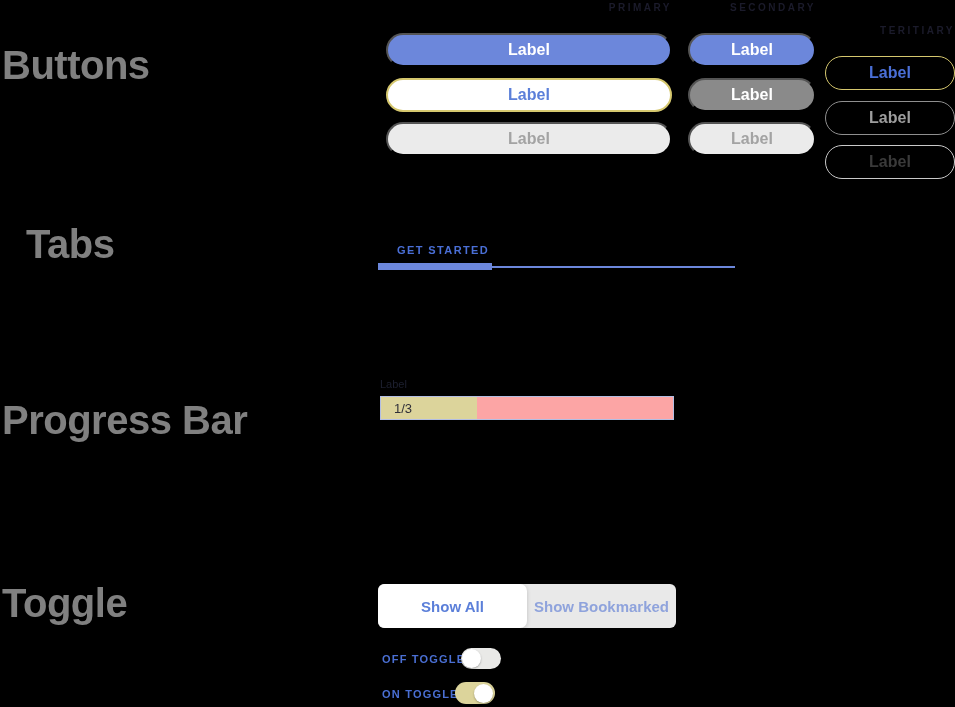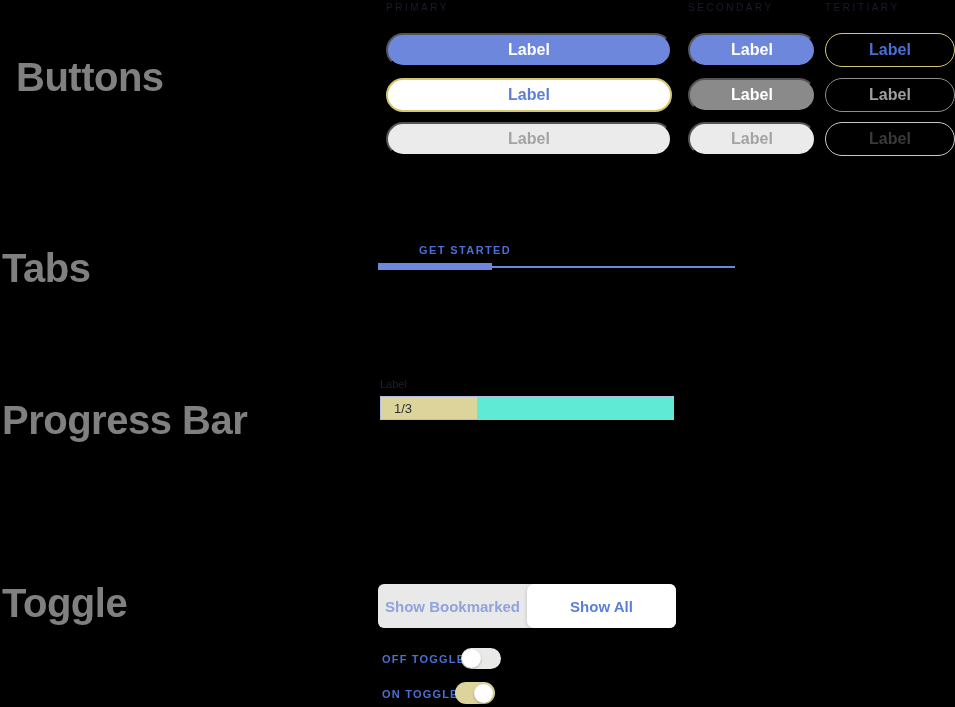--- a/index.html
+++ b/index.html
@@ -7,51 +7,51 @@
     position:relative;width:955px;height:707px;overflow:hidden;
     font-family:"Liberation Sans", sans-serif;
   }
   
   .section-title{
     position:absolute;left:2px;color:#808080;font-size:40px;font-weight:700;
     letter-spacing:-0.5px;line-height:40px;
   }
   
   .col-header{
-    position:absolute;top:2px;color:#1b1b2b;font-size:10px;font-weight:400;
-    letter-spacing:2.5px;text-align:left;
+    position:absolute;top:2px;color:#1b1b2b;font-size:10px;font-weight:700;
+    letter-spacing:2.5px;text-align:right;
   }
   
   .btn{
     position:absolute;height:34px;border-radius:17px;display:flex;
     align-items:center;justify-content:center;font-size:16px;font-weight:600;
     box-sizing:border-box;cursor:pointer;
   }
   .col-primary{left:386px;width:286px;}
   .col-secondary{left:688px;width:128px;}
-  .col-tertiary{left:825px;width:130px;}
+  .col-tertiary{left:825px;width:130px;margin-top:23px;}
   .row-1{top:33px;} .row-2{top:78px;} .row-3{top:122px;}
   .btn-blue{background:#6c87db;color:#ffffff;}
   .btn-white-gold{background:#ffffff;border:2px solid #d5c76e;color:#5b7fd9;}
   .btn-lightgray{background:#ebebeb;color:#a3a3a3;}
   .btn-gray{background:#8a8a8a;color:#ffffff;}
   .btn-outline-gold{background:transparent;border:1.5px solid #d5c76e;color:#4a6fd6;}
   .btn-outline-gray{background:transparent;border:1.5px solid #8f8f8f;color:#9e9e9e;}
   .btn-outline-lightgray{background:transparent;border:1.5px solid #c9c9c9;color:#3a3a3a;}
   
   .tab-label{
     position:absolute;left:397px;top:244px;color:#4a6fd6;font-size:11px;
-    font-weight:700;letter-spacing:1.4px;cursor:pointer;margin-left:22px;
+    font-weight:700;letter-spacing:1.4px;cursor:pointer;
   }
   .tab-track{position:absolute;left:378px;top:266px;width:357px;height:2px;background:#6c87db;}
   .tab-indicator{position:absolute;left:378px;top:263px;width:114px;height:7px;background:#6c87db;}
   
   .field-label{position:absolute;left:380px;top:378px;color:#1d2030;font-size:11px;font-weight:400;}
   .progress{
-    position:absolute;left:380px;top:396px;width:294px;height:24px;background:#5eead4;
+    position:absolute;left:380px;top:396px;width:294px;height:24px;background:#fca5a5;
     border:1px solid #b3bee3;box-sizing:border-box;text-align:right;
   }
   .progress-fill{
     height:100%;background:#dcd49b;display:flex;align-items:center;
     padding-left:13px;box-sizing:border-box;color:#2f2f38;font-size:13px;font-weight:400;
   }
   
   .segmented{
     position:absolute;left:378px;top:584px;width:298px;height:44px;background:#e9e9e9;
     border-radius:6px;display:flex;
@@ -76,52 +76,52 @@
   .knob-left{left:1px;top:1px;}
   .knob-right{left:19px;top:1.5px;}
 </style>
 </head>
 <body>
 
 <div class="col-header col-primary">PRIMARY</div>
 <div class="col-header col-secondary">SECONDARY</div>
 <div class="col-header col-tertiary">TERITIARY</div>
 
-<div class="section-title" style="top:57px;margin-left:14px;">Buttons</div>
+<div class="section-title" style="top:45px;">Buttons</div>
 
 <button class="btn col-primary row-1 btn-blue">Label</button>
 <button class="btn col-primary row-2 btn-white-gold">Label</button>
 <button class="btn col-primary row-3 btn-lightgray">Label</button>
 
 <button class="btn col-secondary row-1 btn-blue">Label</button>
 <button class="btn col-secondary row-2 btn-gray">Label</button>
 <button class="btn col-secondary row-3 btn-lightgray">Label</button>
 
 <button class="btn col-tertiary row-1 btn-outline-gold">Label</button>
 <button class="btn col-tertiary row-2 btn-outline-gray">Label</button>
 <button class="btn col-tertiary row-3 btn-outline-lightgray">Label</button>
 
-<div class="section-title" style="top:248px;">Tabs</div>
+<div class="section-title" style="top:224px;margin-left:24px;">Tabs</div>
 <div class="tab-label">GET STARTED</div>
 <div class="tab-track"></div>
 <div class="tab-indicator"></div>
 
 <div class="section-title" style="top:400px;text-align:center;">Progress Bar</div>
 <div class="field-label">Label</div>
 <div class="progress">
   <div class="progress-fill" style="width: 33%;">
     <span>1/3</span>
   </div>
 </div>
 
 <div class="section-title" style="top:583px;text-align:right;">Toggle</div>
 
 <div class="segmented">
+  <div class="seg seg-selected">Show All</div>
   <div class="seg seg-unselected">Show Bookmarked</div>
-  <div class="seg seg-selected">Show All</div>
 </div>
 
 <div class="toggle-label" style="left:382px;top:653px;">OFF TOGGLE</div>
 <div class="switch switch-off">
   <div class="knob knob-left"></div>
 </div>
 
 <div class="toggle-label" style="left:382px;top:688px;">ON TOGGLE</div>
 <div class="switch switch-on">
   <div class="knob knob-right"></div>

